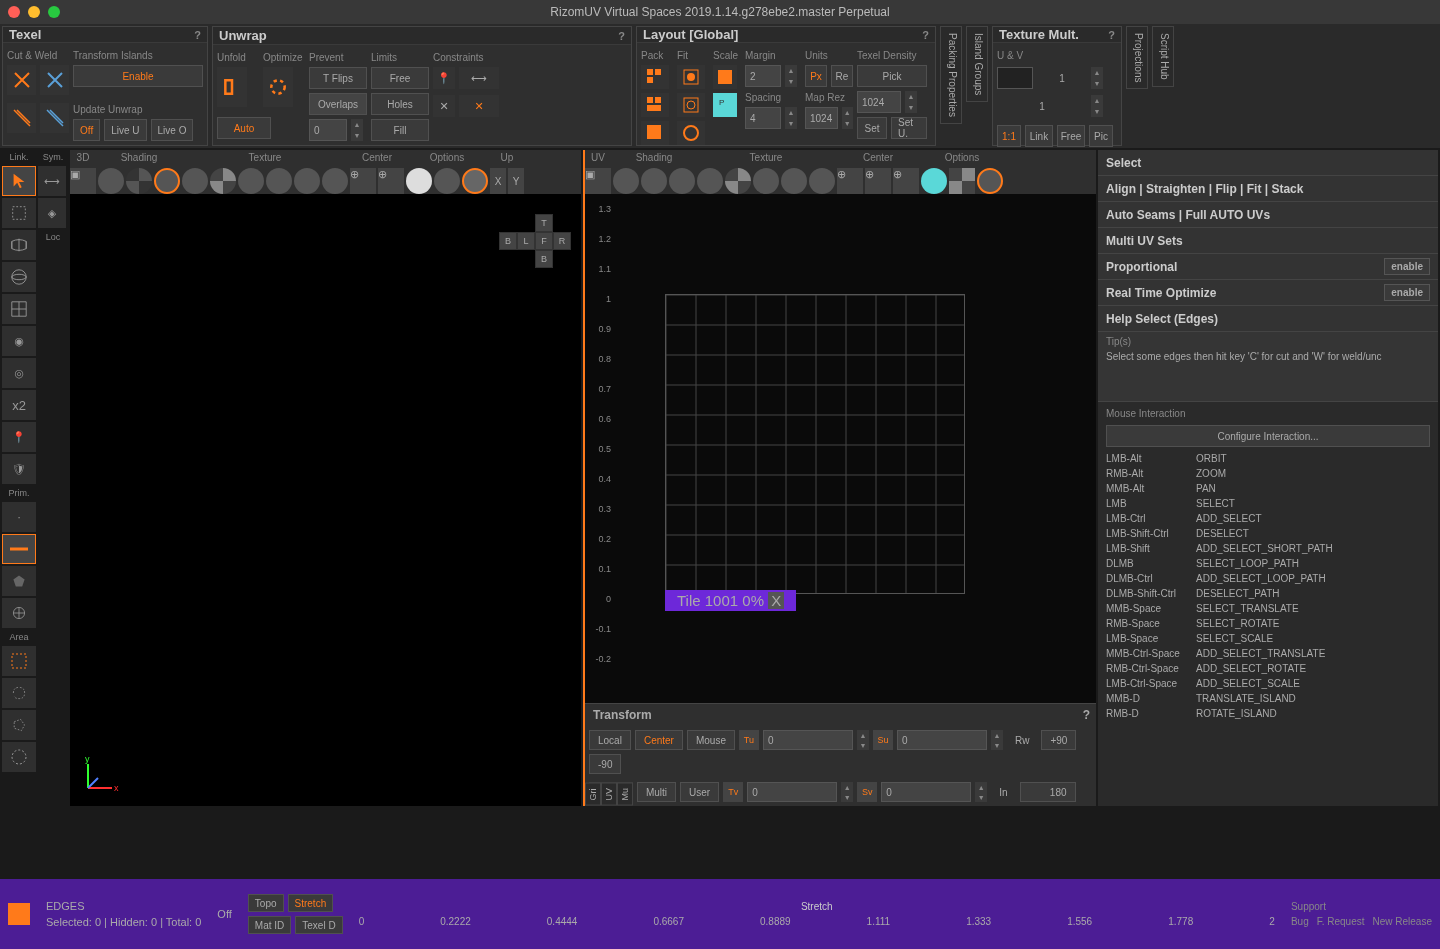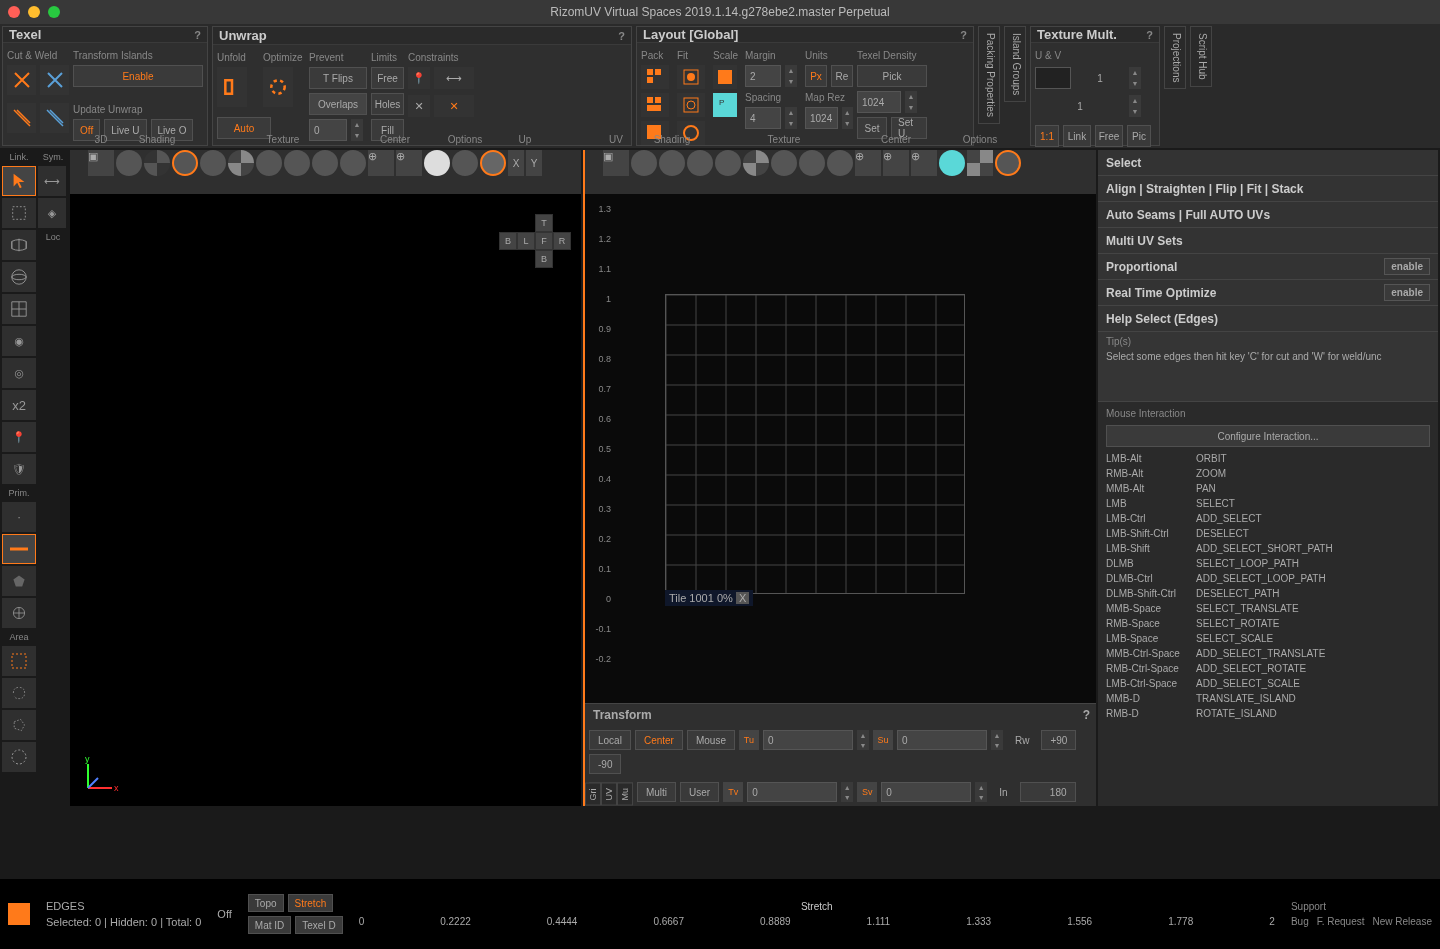--- a/index.html
+++ b/index.html
@@ -9,57 +9,57 @@
 .traffic span{width:12px;height:12px;border-radius:50%}
 .tl-r{background:#ff5f57}.tl-y{background:#ffbd2e}.tl-g{background:#28c940}
 .title{position:absolute;left:50%;transform:translateX(-50%);color:#bbb;font-size:12px}
 .toprow{display:flex;height:124px;background:#2a2a2a;gap:4px;padding:2px}
 .panel{background:#2f2f2f;border:1px solid #444;display:flex;flex-direction:column}
 .panel-hdr{height:22px;background:#2a2a2a;display:flex;align-items:center;padding:0 6px;font-size:13px;font-weight:bold;color:#ccc;position:relative;border-bottom:1px solid #3a3a3a}
 .panel-hdr .q{position:absolute;right:6px;color:#888;font-size:11px}
 .panel-body{flex:1;display:flex;padding:4px;gap:4px}
 .seams{width:206px}
 .unwrap{width:420px}
-.layout{width:338px}
+.layout{width:300px}
 .texmult{width:130px}
 .col{display:flex;flex-direction:column;gap:2px}
 .lbl{font-size:10px;color:#888;height:16px;display:flex;align-items:center}
 .btn{background:#3a3a3a;border:1px solid #505050;height:22px;display:flex;align-items:center;justify-content:center;font-size:10px;color:#aaa;cursor:pointer;padding:0 6px}
 .btn.orange{color:#ff7a1a;background:#3a3a3a}
 .iconbtn{width:30px;height:30px;background:#333;display:flex;align-items:center;justify-content:center;cursor:pointer}
 .iconbtn svg{width:20px;height:20px}
 .row{display:flex;gap:4px}
 .numfield{background:#444;border:1px solid #555;height:22px;width:50px;color:#aaa;font-size:10px;padding:0 4px;display:flex;align-items:center}
 .spinner{width:12px;display:flex;flex-direction:column}
 .spinner span{height:11px;background:#3a3a3a;font-size:7px;display:flex;align-items:center;justify-content:center;color:#888}
 .vtabs{width:22px;display:flex;flex-direction:column}
 .vtab{writing-mode:vertical-rl;background:#2a2a2a;padding:6px 3px;font-size:10px;color:#aaa;border:1px solid #444;cursor:pointer}
 .midrow{display:flex;height:660px;gap:2px;padding:2px;background:#1a1a1a}
 .secttools{width:34px;display:flex;flex-direction:column;gap:2px}
 .toolbtn{width:34px;height:30px;background:#2f2f2f;display:flex;align-items:center;justify-content:center;cursor:pointer;color:#999}
 .toolbtn.active{background:#444;border:1px solid #ff7a1a}
 .toolbtn.orange{color:#ff7a1a}
 .toollbl{font-size:9px;color:#888;text-align:center;padding:2px 0}
 .viewport{flex:1;display:flex;flex-direction:column;background:#000;position:relative}
-.vp-toolbar{height:44px;background:#2f2f2f;display:flex;align-items:flex-end;padding:18px;gap:2px}
+.vp-toolbar{height:44px;background:#2f2f2f;display:flex;align-items:flex-end;padding:0;gap:2px}
 .vp-tool-col{display:flex;flex-direction:column;align-items:center}
 .vp-tool-lbl{font-size:10px;color:#888;height:16px}
 .vp-tool-row{display:flex;gap:2px}
 .circ{width:26px;height:26px;border-radius:50%;background:#555;cursor:pointer}
 .circ.sel{border:2px solid #ff7a1a}
 .sq{width:26px;height:26px;background:#444;cursor:pointer}
 .vp-canvas{flex:1;position:relative;background:#000}
 .rightpanel{width:340px;background:#2a2a2a;display:flex;flex-direction:column;overflow-y:auto}
 .rp-hdr{height:26px;background:#333;display:flex;align-items:center;padding:0 8px;font-size:12px;font-weight:bold;color:#ccc;border-bottom:1px solid #444;cursor:pointer}
 .rp-hdr .enbtn{margin-left:auto;background:#3a3a3a;border:1px solid #555;padding:2px 6px;font-size:10px;color:#aaa}
 .tips{background:#353535;border-bottom:1px solid #444;padding:4px 8px;font-size:10px;min-height:70px}
 .kbrow{display:flex;padding:2px 8px;font-size:10px}
 .kbrow .k{width:90px;color:#aaa}
 .kbrow .v{color:#aaa}
-.statusbar{position:absolute;bottom:0;left:0;right:0;height:70px;background:#000000;display:flex;align-items:center;padding:4px 8px;gap:16px}
+.statusbar{position:absolute;bottom:0;left:0;right:0;height:70px;background:#4c1d95;display:flex;align-items:center;padding:4px 8px;gap:16px}
 .sb-sq{width:22px;height:22px;background:#ff7a1a}
 .sb-left{display:flex;flex-direction:column;gap:4px;font-size:11px}
 .sb-mid{display:flex;flex-direction:column;gap:4px;font-size:10px}
 .gradient{flex:1;height:20px;background:linear-gradient(90deg,#d93a1f 0%,#b44a3a 25%,#777 50%,#5a7a9a 75%,#2a8ad8 100%);position:relative}
 .gradlbls{display:flex;justify-content:space-between;font-size:10px;color:#aaa;margin-top:2px}
 .sb-right{display:flex;flex-direction:column;gap:4px;font-size:10px;color:#888}
 .transform-panel{position:absolute;bottom:0;left:0;right:0;background:#2f2f2f;border-top:1px solid #444}
 .tp-hdr{height:22px;display:flex;align-items:center;padding:0 8px;font-size:12px;font-weight:bold;position:relative}
 .tp-hdr .q{position:absolute;right:6px}
 .tp-body{display:flex;padding:4px;gap:4px;flex-wrap:wrap}
@@ -68,21 +68,21 @@
 .tp-field{background:#444;border:1px solid #555;height:20px;width:90px;color:#aaa;font-size:10px;padding:0 4px}
 .tp-tiny{background:#444;width:20px;height:20px;display:flex;align-items:center;justify-content:center;font-size:9px;color:#ff7a1a}
 .axis3d{position:absolute;bottom:10px;left:10px;width:40px;height:40px}
 .uvgrid{position:absolute;left:80px;top:100px;width:300px;height:300px;border:1px solid #555}
 .ruler-h{position:absolute;bottom:32px;left:0;right:0;height:16px;display:flex;color:#888;font-size:9px}
 .ruler-v{position:absolute;left:0;top:0;bottom:0;width:30px;color:#888;font-size:9px}
 .cube-nav{position:absolute;top:20px;right:10px}
 .cube-nav .cb{width:18px;height:18px;background:#444;border:1px solid #333;display:flex;align-items:center;justify-content:center;font-size:9px;color:#aaa;float:left}
 .vtab-bottom{position:absolute;bottom:0;left:0;display:flex}
 .vtab-b{writing-mode:vertical-rl;transform:rotate(180deg);background:#2a2a2a;padding:4px 2px;font-size:9px;color:#aaa;border:1px solid #444}
-.tile-info{position:absolute;background:#0f172a;padding:2px 4px;font-size:11px;color:#aaa}
+.tile-info{position:absolute;background:#6d28d9;padding:2px 12px;font-size:15px;color:#aaa}
 </style>
 </head>
 <body>
 
 <div class="titlebar">
   <div class="traffic">
     <span class="tl-r"></span>
     <span class="tl-y"></span>
     <span class="tl-g"></span>
   </div>
@@ -165,21 +165,21 @@
         <div class="btn">T Flips</div>
         <div class="btn" style="margin-top:2px;background:#444">Overlaps</div>
         <div class="row" style="margin-top:2px">
             <div class="numfield" style="width:38px">0</div>
             <div class="spinner">
               <span>▲</span>
               <span>▼</span>
             </div>
           </div>
       </div>
-      <div class="col" style="width:33px">
+      <div class="col" style="width:58px">
         <div class="lbl">Limits</div>
         <div class="btn">Free</div>
         <div class="btn" style="margin-top:2px">Holes</div>
         <div class="btn" style="margin-top:2px">Fill</div>
       </div>
       <div class="col" style="width:80px">
         <div class="lbl">Constraints</div>
         <div class="row">
             <div class="iconbtn" style="width:22px;height:22px">📍</div>
             <div class="iconbtn" style="width:40px;height:22px">⟷</div>

